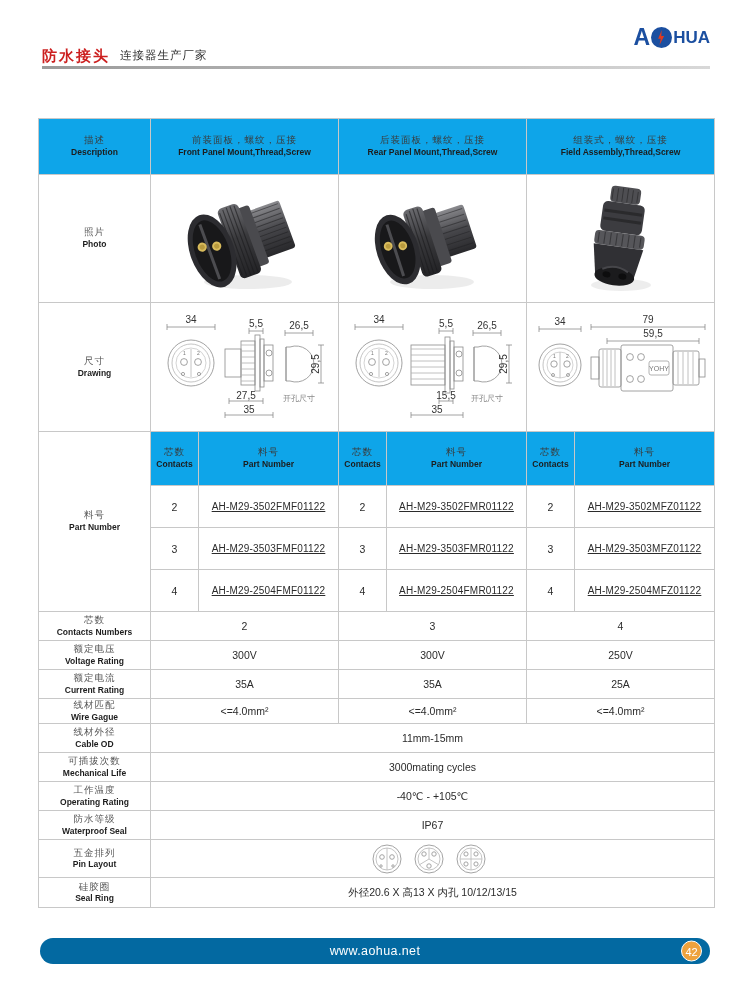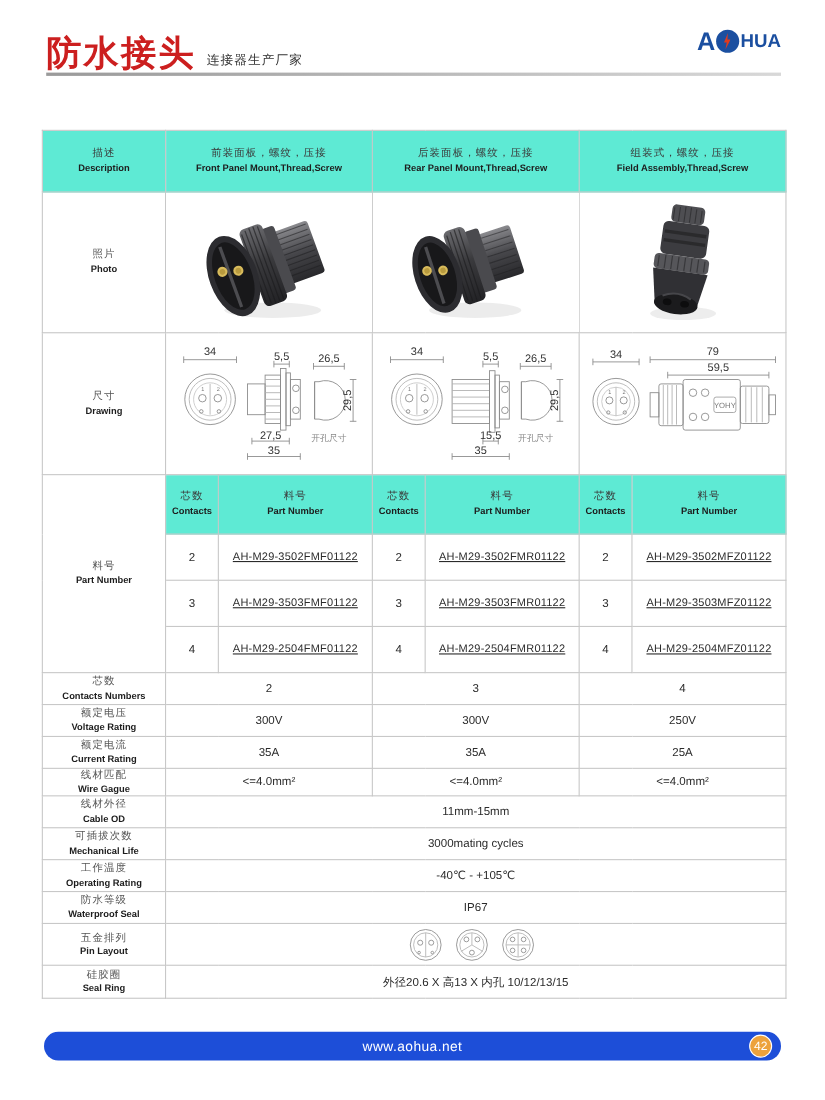--- a/index.html
+++ b/index.html
@@ -12,21 +12,21 @@
   .page { position: relative; width: 750px; height: 1000px; }
 
   
   .brandbar {
     position: absolute; left: 0; top: 24px; width: 750px; height: 40px;
     display: flex; align-items: flex-end;
   }
   .brand-cn {
     margin-left: 42px;
     font-family: "DejaVu Serif", "Liberation Serif", serif;
-    font-size: 32px; font-weight: 700; color: #cc1f1f;
+    font-size: 15px; font-weight: 700; color: #cc1f1f;
     letter-spacing: 2px; line-height: 1;
   }
   .brand-sub {
     margin-left: 10px; font-size: 11.5px; color: #333; line-height: 1.6;
     letter-spacing: 1px;
   }
   .logo {
     position: absolute; right: 40px; top: 26px;
     display: flex; align-items: center; gap: 0px;
   }
@@ -64,40 +64,40 @@
 
   
   .tbl {
     position: absolute; left: 38px; top: 118px; width: 676px;
     border-collapse: collapse; table-layout: fixed;
   }
   .tbl td {
     border: 1px solid #c8c8c8; text-align: center; vertical-align: middle;
     color: #2b2b2b;
   }
-  .hd { background: #5eead4; }
+  .hd { background: #0ea5e9; }
   .lbl-cn { font-size: 9.5px; color: #555; letter-spacing: 1px;
             font-family: "DejaVu Serif","Liberation Serif",serif; line-height: 1.35; }
   .lbl-en { font-size: 8.5px; font-weight: 700; color: #1d1d1d; line-height: 1.35; }
   .hd .lbl-cn { color: #3a3a3a; }
   .val { font-size: 10.5px; color: #222; }
   .pn  { font-size: 10px; color: #222; letter-spacing: .2px; text-decoration: underline; }
 
   
   .photo-cell { height: 128px; position: relative; background: #fff; }
   .ph-wrap { width: 100%; height: 100%; display: flex; align-items: center; justify-content: center; }
 
   
   .draw-cell { height: 128px; padding: 2px; }
   .draw-cell svg { display: block; margin: 0 auto; }
 
   
   .footer {
     position: absolute; left: 40px; top: 938px; width: 670px; height: 26px;
-    background: #1d4ed8; border-radius: 13px;
+    background: #0369a1; border-radius: 13px;
     display: flex; align-items: center; justify-content: center;
   }
   .footer-url {
     font-size: 12.5px; color: #ffffff; letter-spacing: .4px;
     font-family: "Liberation Sans", sans-serif;
   }
   .pagebadge {
     position: absolute; right: 8px; top: 50%; transform: translateY(-50%);
     width: 21px; height: 21px; border-radius: 50%;
     background: #eda23d; border: 1.6px solid #ffffff;

